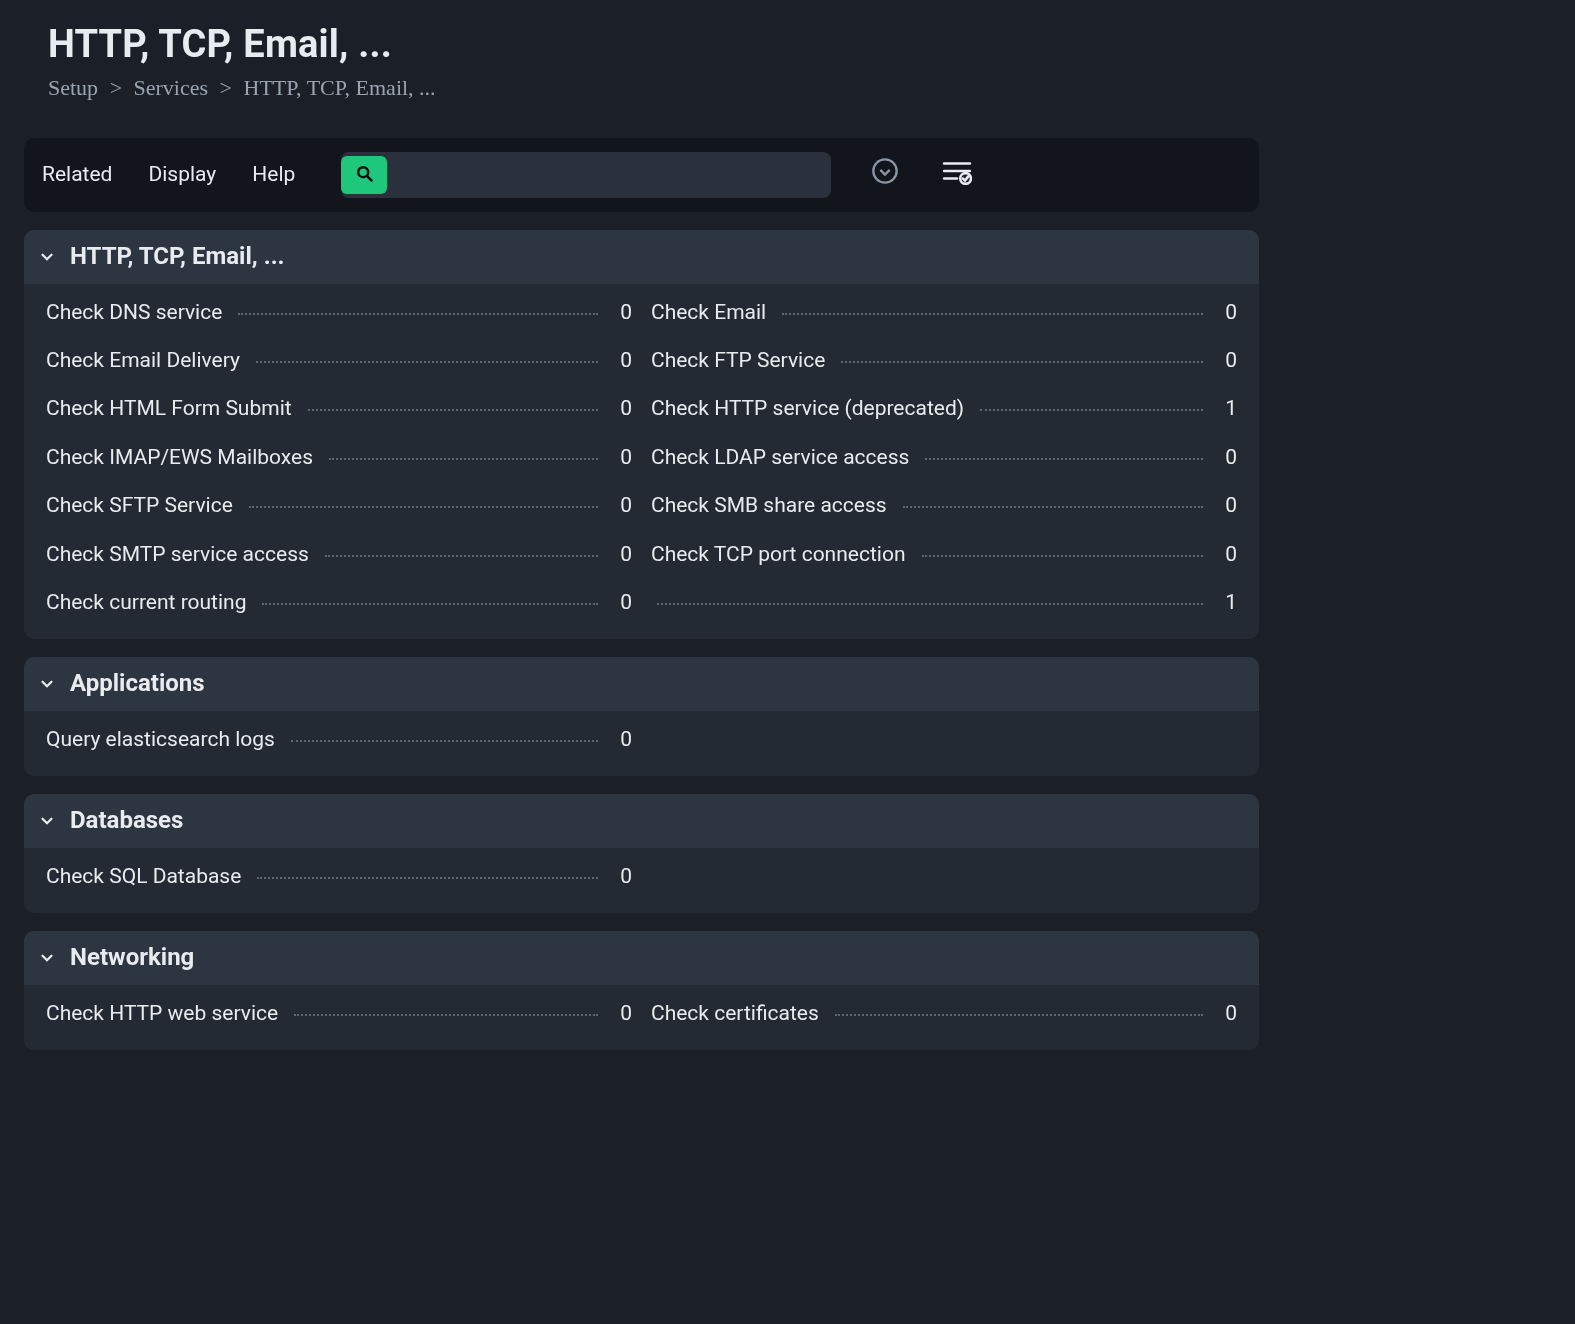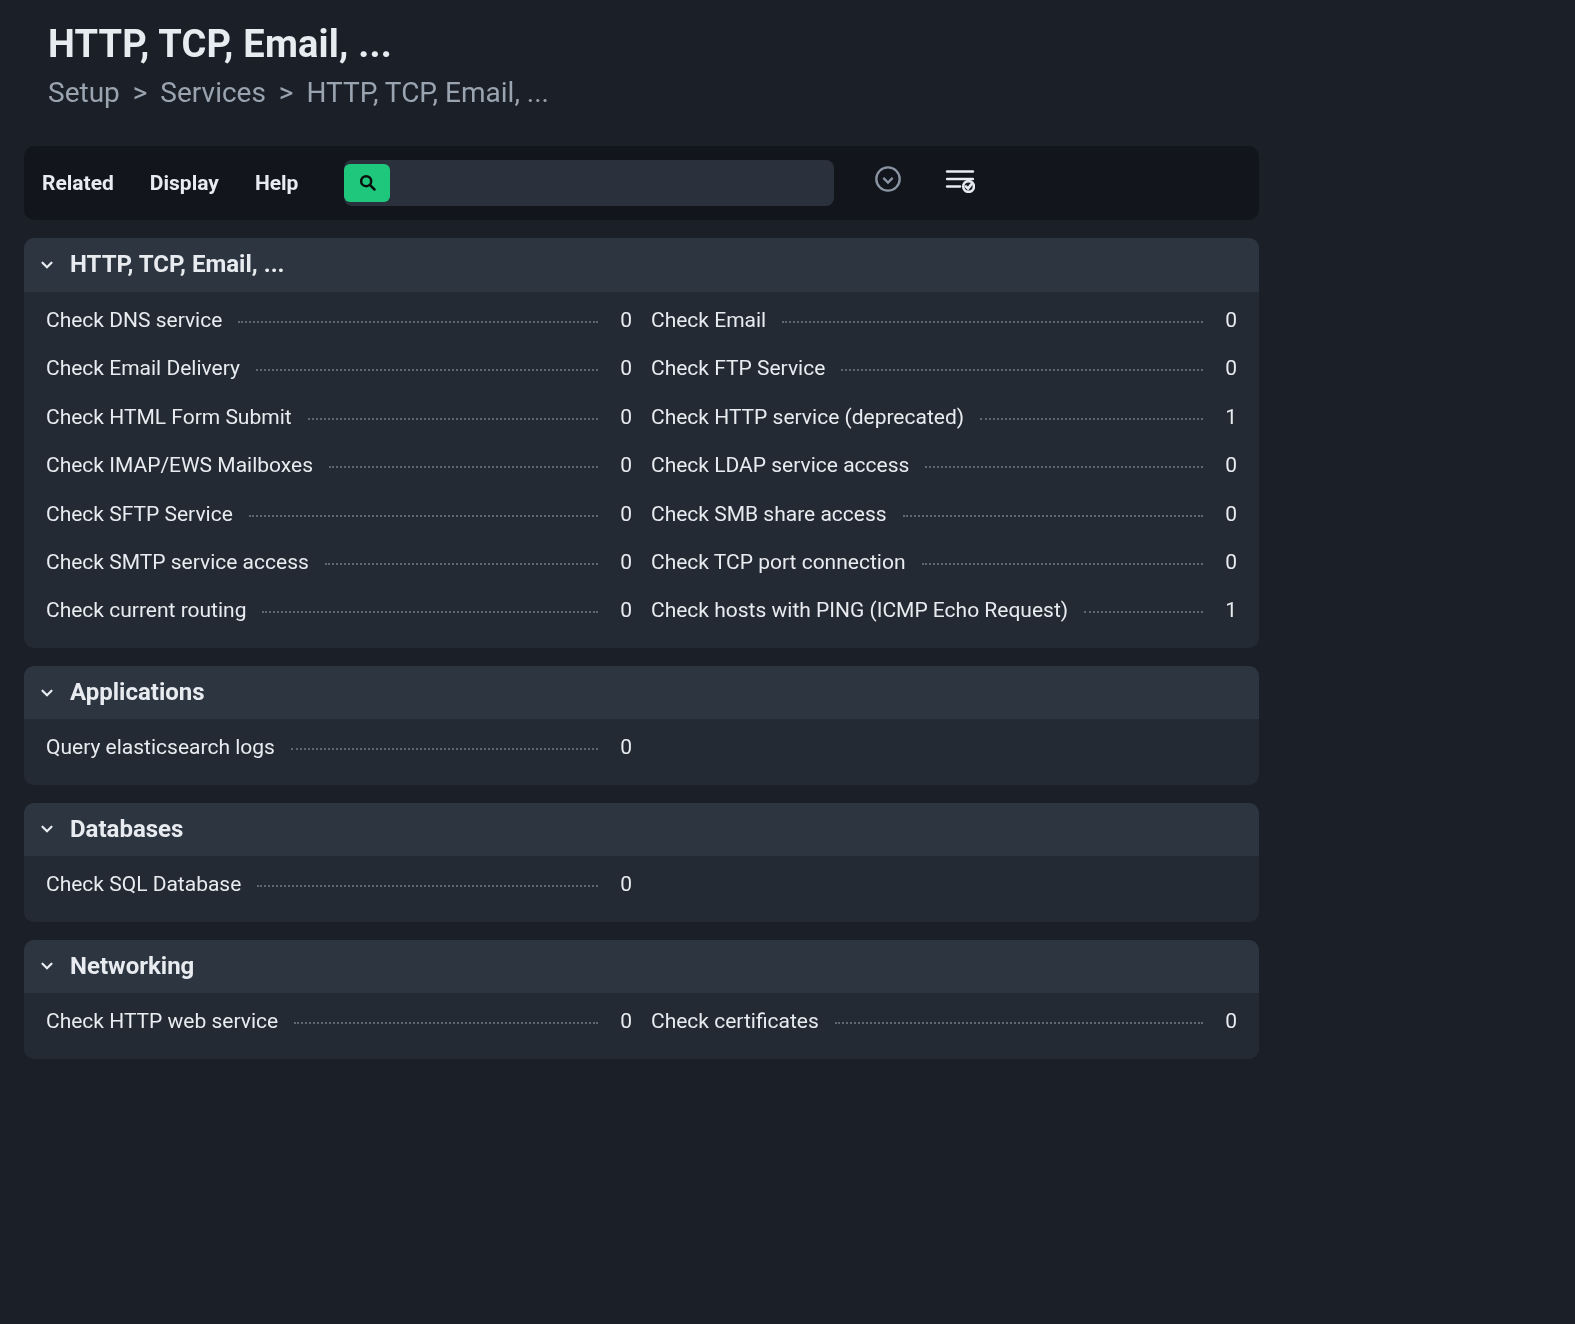--- a/index.html
+++ b/index.html
@@ -31,35 +31,36 @@
     padding:0 24px 14px 24px;
   }
   h1.page-title{
     margin:0 0 2px 0;
     font-size:38px;
     font-weight:700;
     letter-spacing:.2px;
   }
   .breadcrumb{
     color:var(--muted);
-    font-size:28px;
+    font-size:22px;
+    font-family:Liberation Serif, serif;
   }
   .breadcrumb a{color:var(--muted);text-decoration:none;}
   .breadcrumb .sep{margin:0 6px;color:var(--muted);}
   .toolbar{
     margin:20px 0 14px 0;
     background:var(--toolbar);
     border-radius:10px;
     padding:14px 18px;
     display:flex;
     align-items:center;
     gap:36px;
   }
   .toolbar .menu-item{
-    font-weight:700;
+    font-weight:400;
     cursor:pointer;
     white-space:nowrap;
   }
   .toolbar .search-wrap{
     display:flex;align-items:center;
     background:#2a313c;
     border-radius:8px;
     overflow:hidden;
     height:46px;
     margin-left:10px;
@@ -261,21 +262,20 @@
               <span class="label">Check TCP port connection</span>
               <span class="fill"></span>
               <span class="count">0</span>
             </div>
             <div class="row">
               <span class="label">Check current routing</span>
               <span class="fill"></span>
               <span class="count">0</span>
             </div>
             <div class="row">
-              <span class="label">Check hosts with PING (ICMP Echo Request)</span>
               <span class="fill"></span>
               <span class="count">1</span>
             </div>
           </div>
         </div>
       </div>
       <div class="section">
         <div class="section-header">
           <span class="chev">
             <svg width="18" height="18" viewBox="0 0 24 24" fill="none" stroke="#e8ebef" stroke-width="3" stroke-linecap="round">

